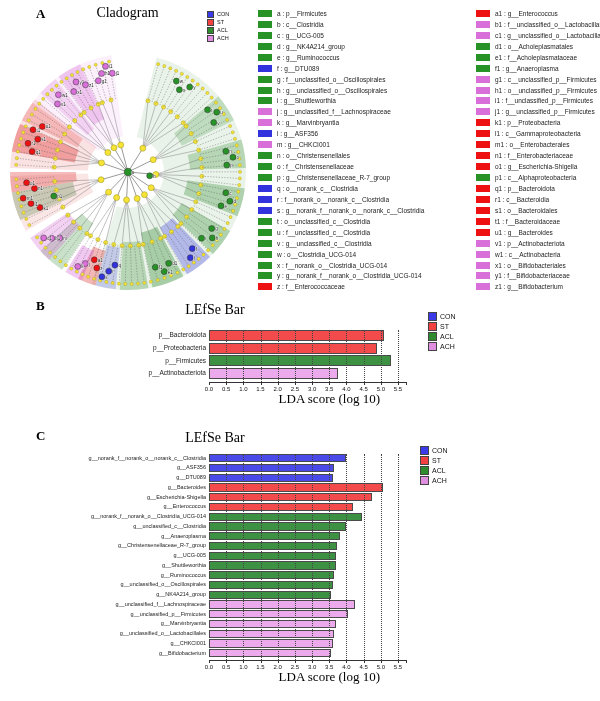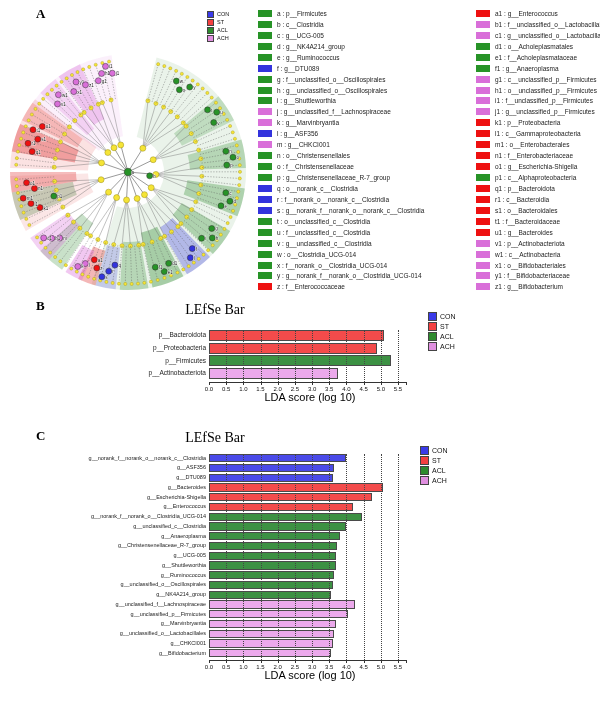--- a/index.html
+++ b/index.html
@@ -1,40 +1,41 @@
 <!DOCTYPE html>
 <html><head>
 <meta charset="utf-8">
 <style>
   html,body{margin:0;padding:0;background:#fff;}
   .page{position:relative;width:600px;height:701px;background:#fff;overflow:hidden;
         font-family:"Liberation Sans",sans-serif;}
   .abs{position:absolute;}
   .panel-letter{font-family:"Liberation Serif",serif;font-weight:bold;font-size:13px;color:#000;}
   .fig-title{font-family:"Liberation Serif",serif;font-size:14px;color:#000;text-align:center;}
-  .axis-label{font-family:Liberation Sans, sans-serif;font-size:11px;color:#000;text-align:center;}
+  .axis-label{font-family:Liberation Serif, serif;font-size:13px;color:#000;text-align:right;}
   .taxa-row{display:flex;align-items:center;height:10.95px;}
   .taxa-sq{display:inline-block;width:14px;height:7px;margin-right:5px;flex:0 0 auto;}
   .taxa-txt{font-size:6.5px;color:#222;white-space:nowrap;letter-spacing:0px;}
   .grp-row{display:flex;align-items:center;height:8px;}
   .grp-sq{display:inline-block;width:5px;height:5px;margin-right:3px;border:0.5px solid #444;flex:0 0 auto;}
   .grp-txt{font-size:5.5px;color:#111;white-space:nowrap;}
   .bar-label{position:absolute;text-align:right;color:#222;white-space:nowrap;}
   .bar{position:absolute;border:1px solid #4a4a4a;box-sizing:border-box;}
   .gridline{position:absolute;width:0;border-left:1px dotted #444;}
   .axisline{position:absolute;height:0;border-top:1px solid #333;}
   .tickmark{position:absolute;width:0;height:3px;border-left:1px solid #333;}
   .ticklabel{position:absolute;width:20px;text-align:center;font-size:6px;color:#111;}
 </style>
 </head>
 <body>
 
 <div class="page">
 
   <div class="abs panel-letter" style="left:36px;top:6px;">A</div>
+  <div class="abs fig-title" style="left:60px;top:5px;width:135px;">Cladogram</div>
   <div class="abs" id="groupsA" style="left:207px;top:10px;">
       <div class="grp-row" style="height: 8px;">
         <div class="grp-sq" style="width: 5px; height: 5px; background: rgb(58, 58, 232);"></div>
         <div class="grp-txt" style="font-size: 5.5px;">CON</div>
       </div>
       <div class="grp-row" style="height: 8px;">
         <div class="grp-sq" style="width: 5px; height: 5px; background: rgb(243, 64, 64);"></div>
         <div class="grp-txt" style="font-size: 5.5px;">ST</div>
       </div>
       <div class="grp-row" style="height: 8px;">

